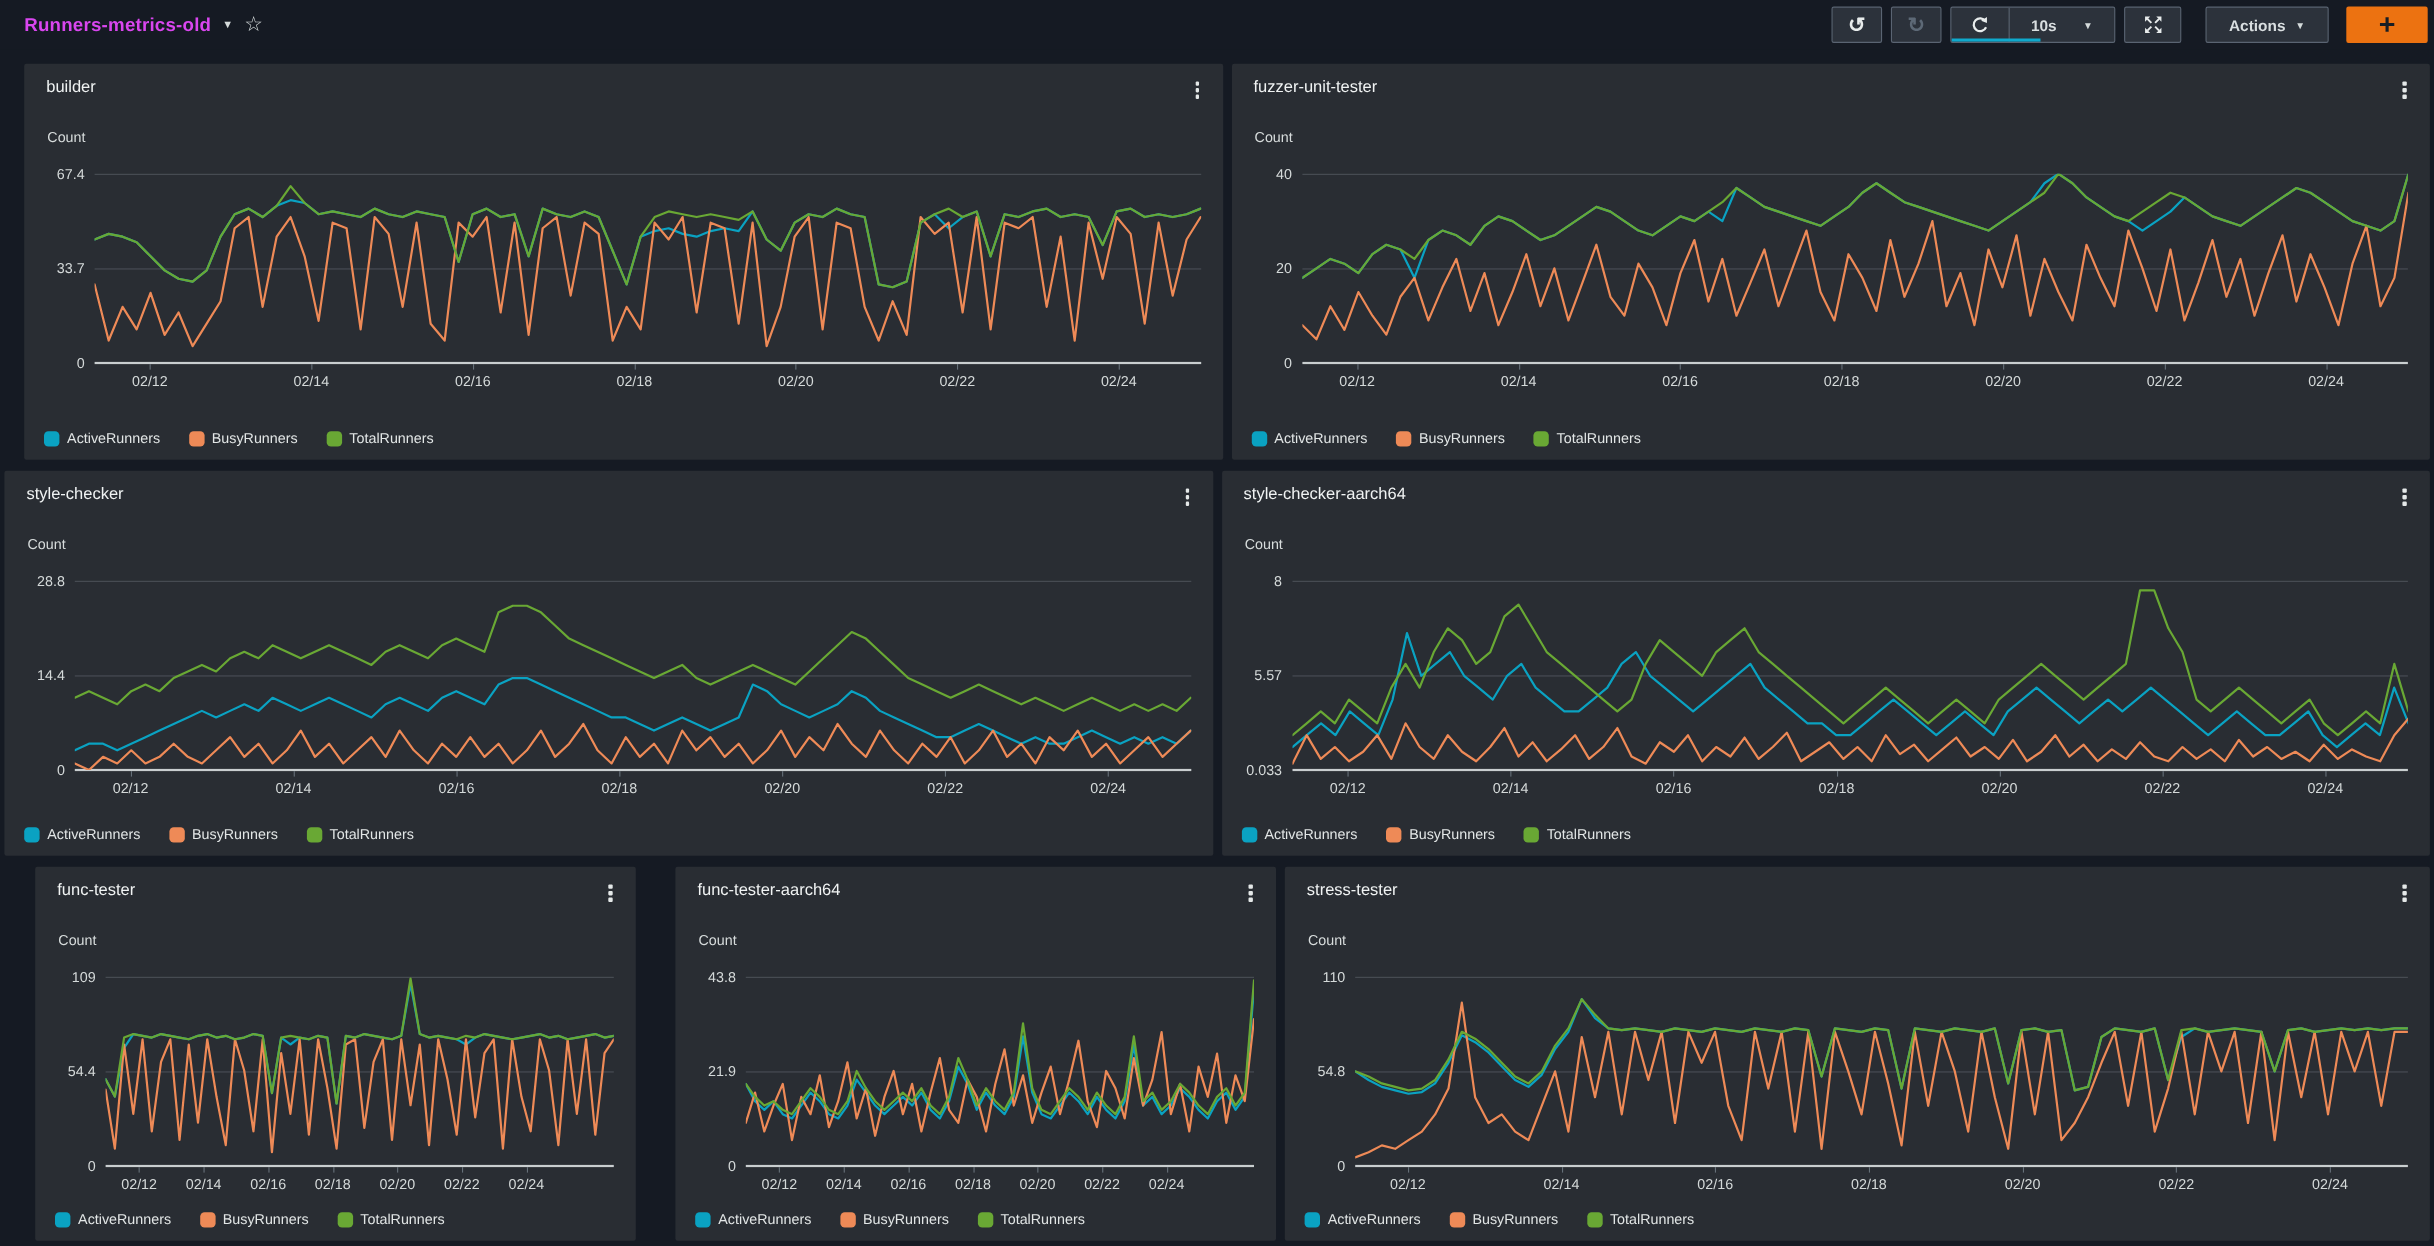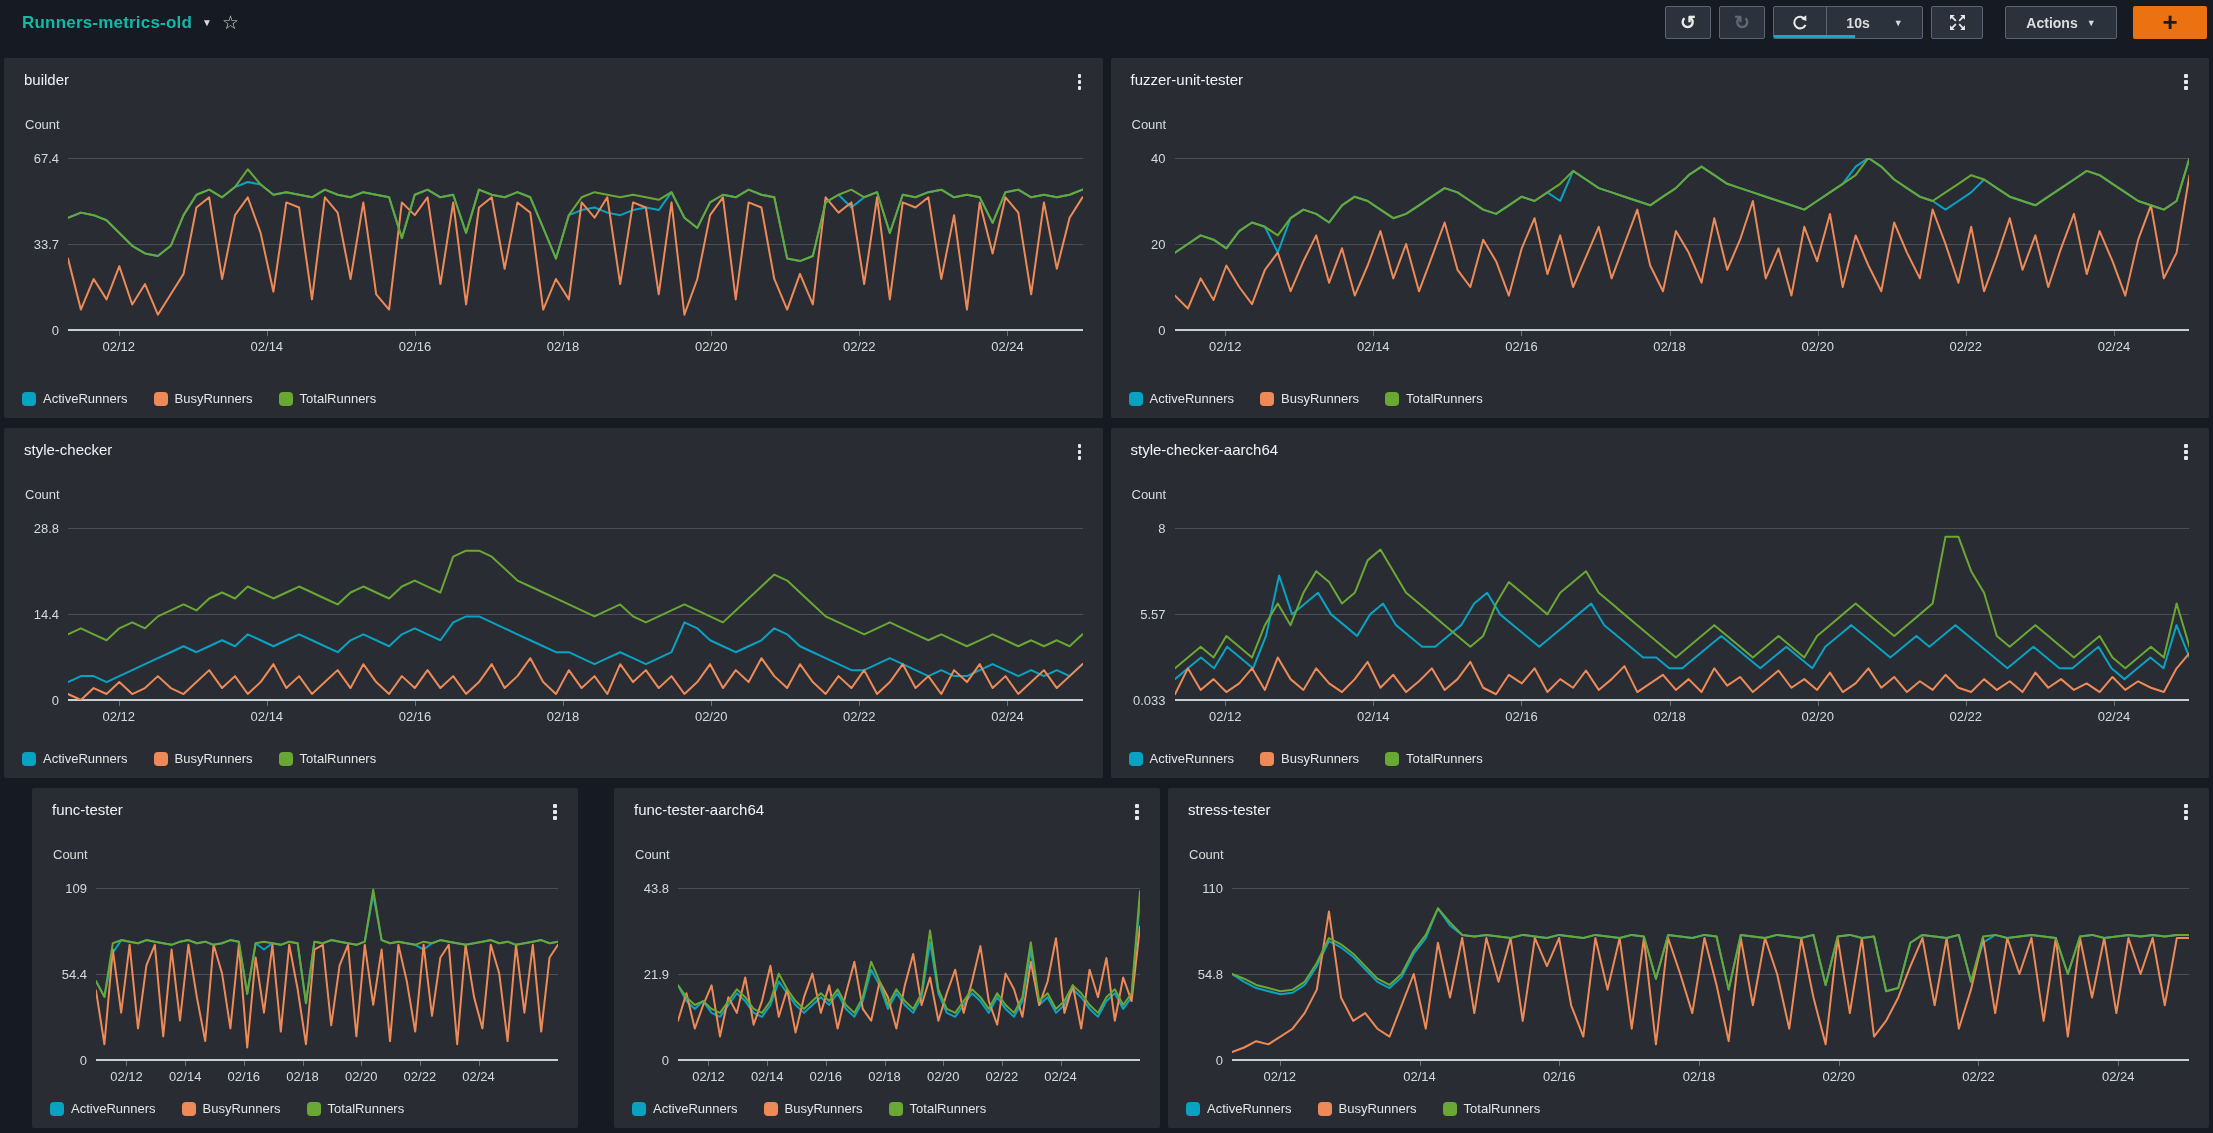--- a/index.html
+++ b/index.html
@@ -3,21 +3,21 @@
 <meta charset="utf-8">
 <style>
   * { margin:0; padding:0; box-sizing:border-box; }
   html,body { width:2213px; height:1133px; overflow:hidden; background:#151a23;
               font-family:"Liberation Sans", sans-serif; }
 
   
   .topbar { height:45px; display:flex; align-items:center; justify-content:space-between;
             padding:0 6px 0 22px; background:#151a23; }
   .tb-left { display:flex; align-items:center; gap:10px; }
-  .db-title { color:#14b8a6; font-size:17px; font-weight:bold; letter-spacing:.2px; }
+  .db-title { color:#d946ef; font-size:17px; font-weight:bold; letter-spacing:.2px; }
   .db-caret { color:#d5dbdb; font-size:10px; cursor:pointer; }
   .star { color:#d5dbdb; font-size:19px; cursor:pointer; line-height:1; }
   .tb-right { display:flex; align-items:center; gap:8px; }
   .btn { height:33px; display:flex; align-items:center; justify-content:center; gap:9px;
          background:#2c323b; border:1px solid #5a6472; border-radius:2px; color:#d9dee0;
          font-size:14px; font-weight:bold; cursor:pointer; padding:14px 14px;
          font-family:"Liberation Sans", sans-serif; }
   .btn.icon-only { width:46px; padding:0; }
   .undo-glyph { font-size:19px; font-weight:bold; color:#e8ecec; }
   .redo-glyph { font-size:19px; font-weight:bold; color:#5d6976; }
@@ -33,21 +33,21 @@
   .refresh-progress { position:absolute; left:0; bottom:0; height:3px; width:55%; }
   .caret-sm { font-size:9px; color:#d5dbdb; }
   .actions-btn { margin-left:14px; min-width:112px; }
   .plus-btn { margin-left:8px; width:74px; height:33px; border:none; border-radius:2px;
               display:flex; align-items:center; justify-content:center; cursor:pointer; }
   .plus-glyph { font-size:26px; font-weight:bold; color:#181d24; line-height:1; margin-top:-2px; }
 
   
   .board { padding:13px 4px 5px 4px; display:flex; flex-direction:column; gap:10px; }
   .row { display:flex; gap:8px; }
-  .row.r1 { height:360px; } .row.r2 { height:350px; } .row.r3 { height:340px; }
+  .row.r1 { height:360px;margin-left:18px; } .row.r2 { height:350px; } .row.r3 { height:340px; }
   .card { position:relative; background:#292d33; border-radius:2px; overflow:hidden; flex:1 1 0; height:100%; }
   .card.sm { flex:0 0 546px;margin-left:28px; }
   .w-title { position:absolute; top:13px; left:20px; font-size:15px; font-weight:500; color:#f0f3f3; }
   .kebab { position:absolute; top:10px; right:10px; width:26px; height:28px; background:none; border:none;
            display:flex; flex-direction:column; align-items:center; justify-content:center; gap:2.5px; cursor:pointer; }
   .kebab .dot { width:3.6px; height:3.6px; background:#e4e8e8; border-radius:1px; }
   .ylab { position:absolute; top:59px; left:21px; font-size:13px; color:#d7dcdc; }
 
   .plot { position:absolute; left:64px; right:20px; top:100px; height:172px; }
   .gl { position:absolute; left:0; right:0; height:1px; background:#4a4f56; }

